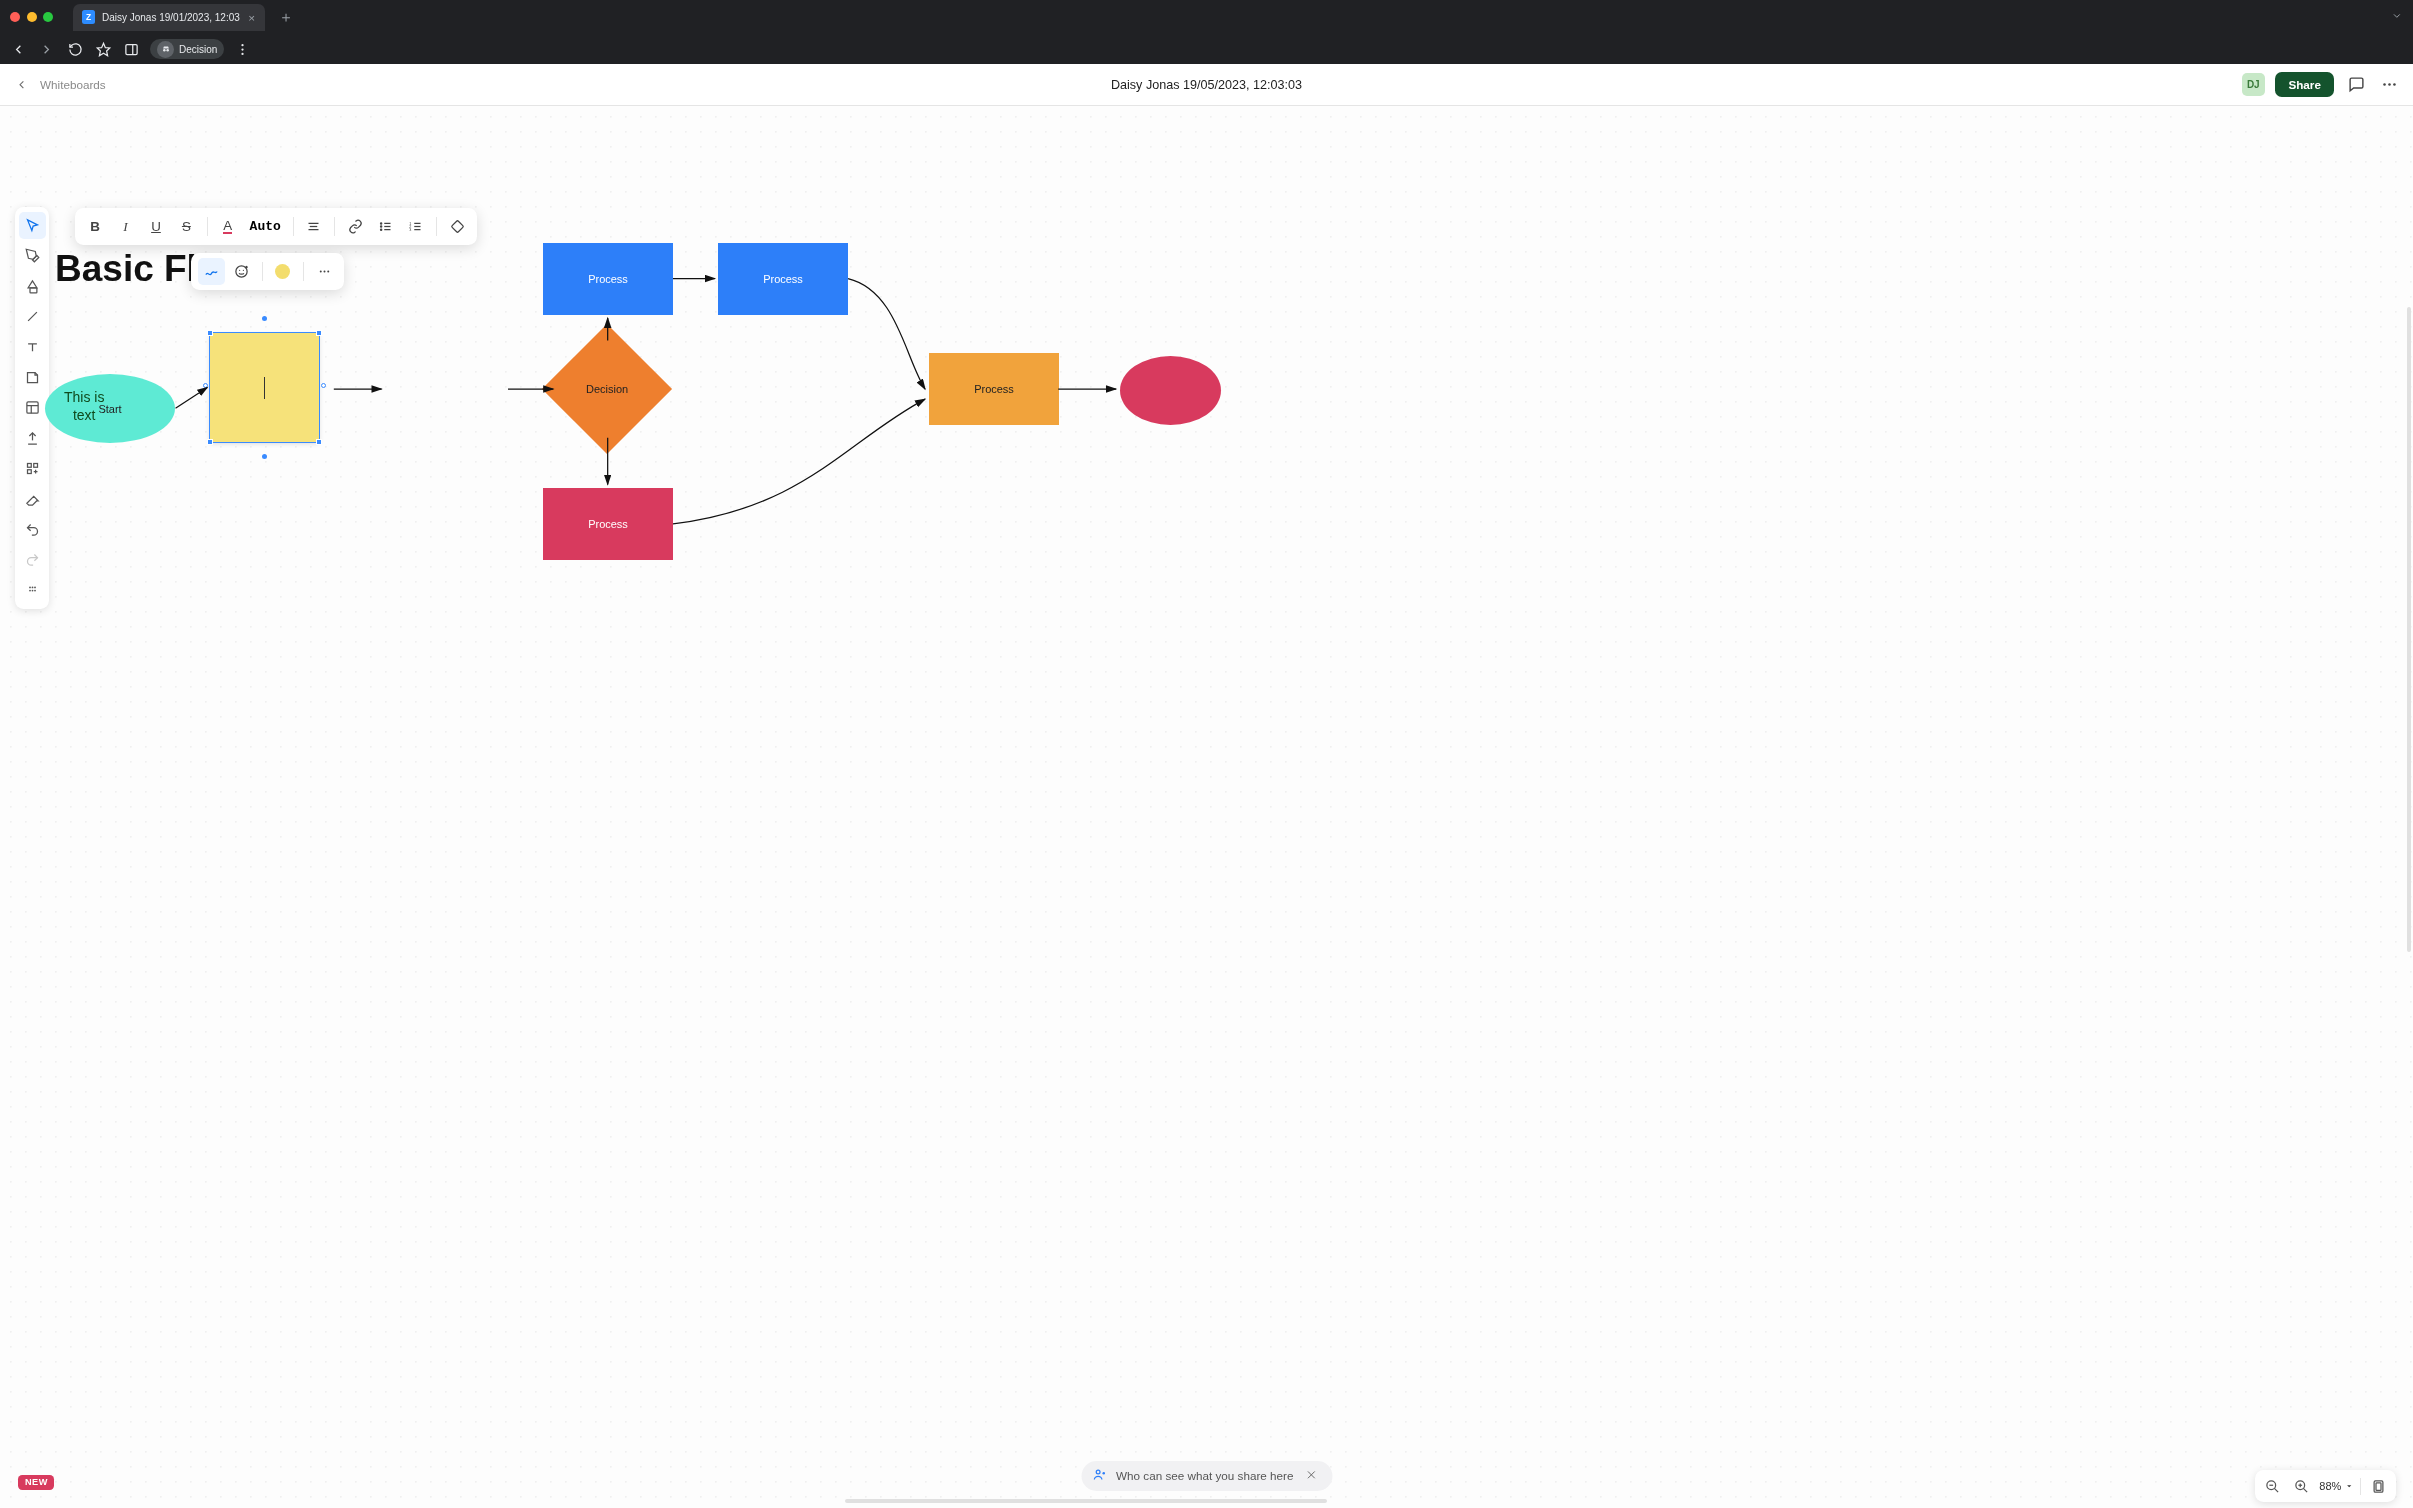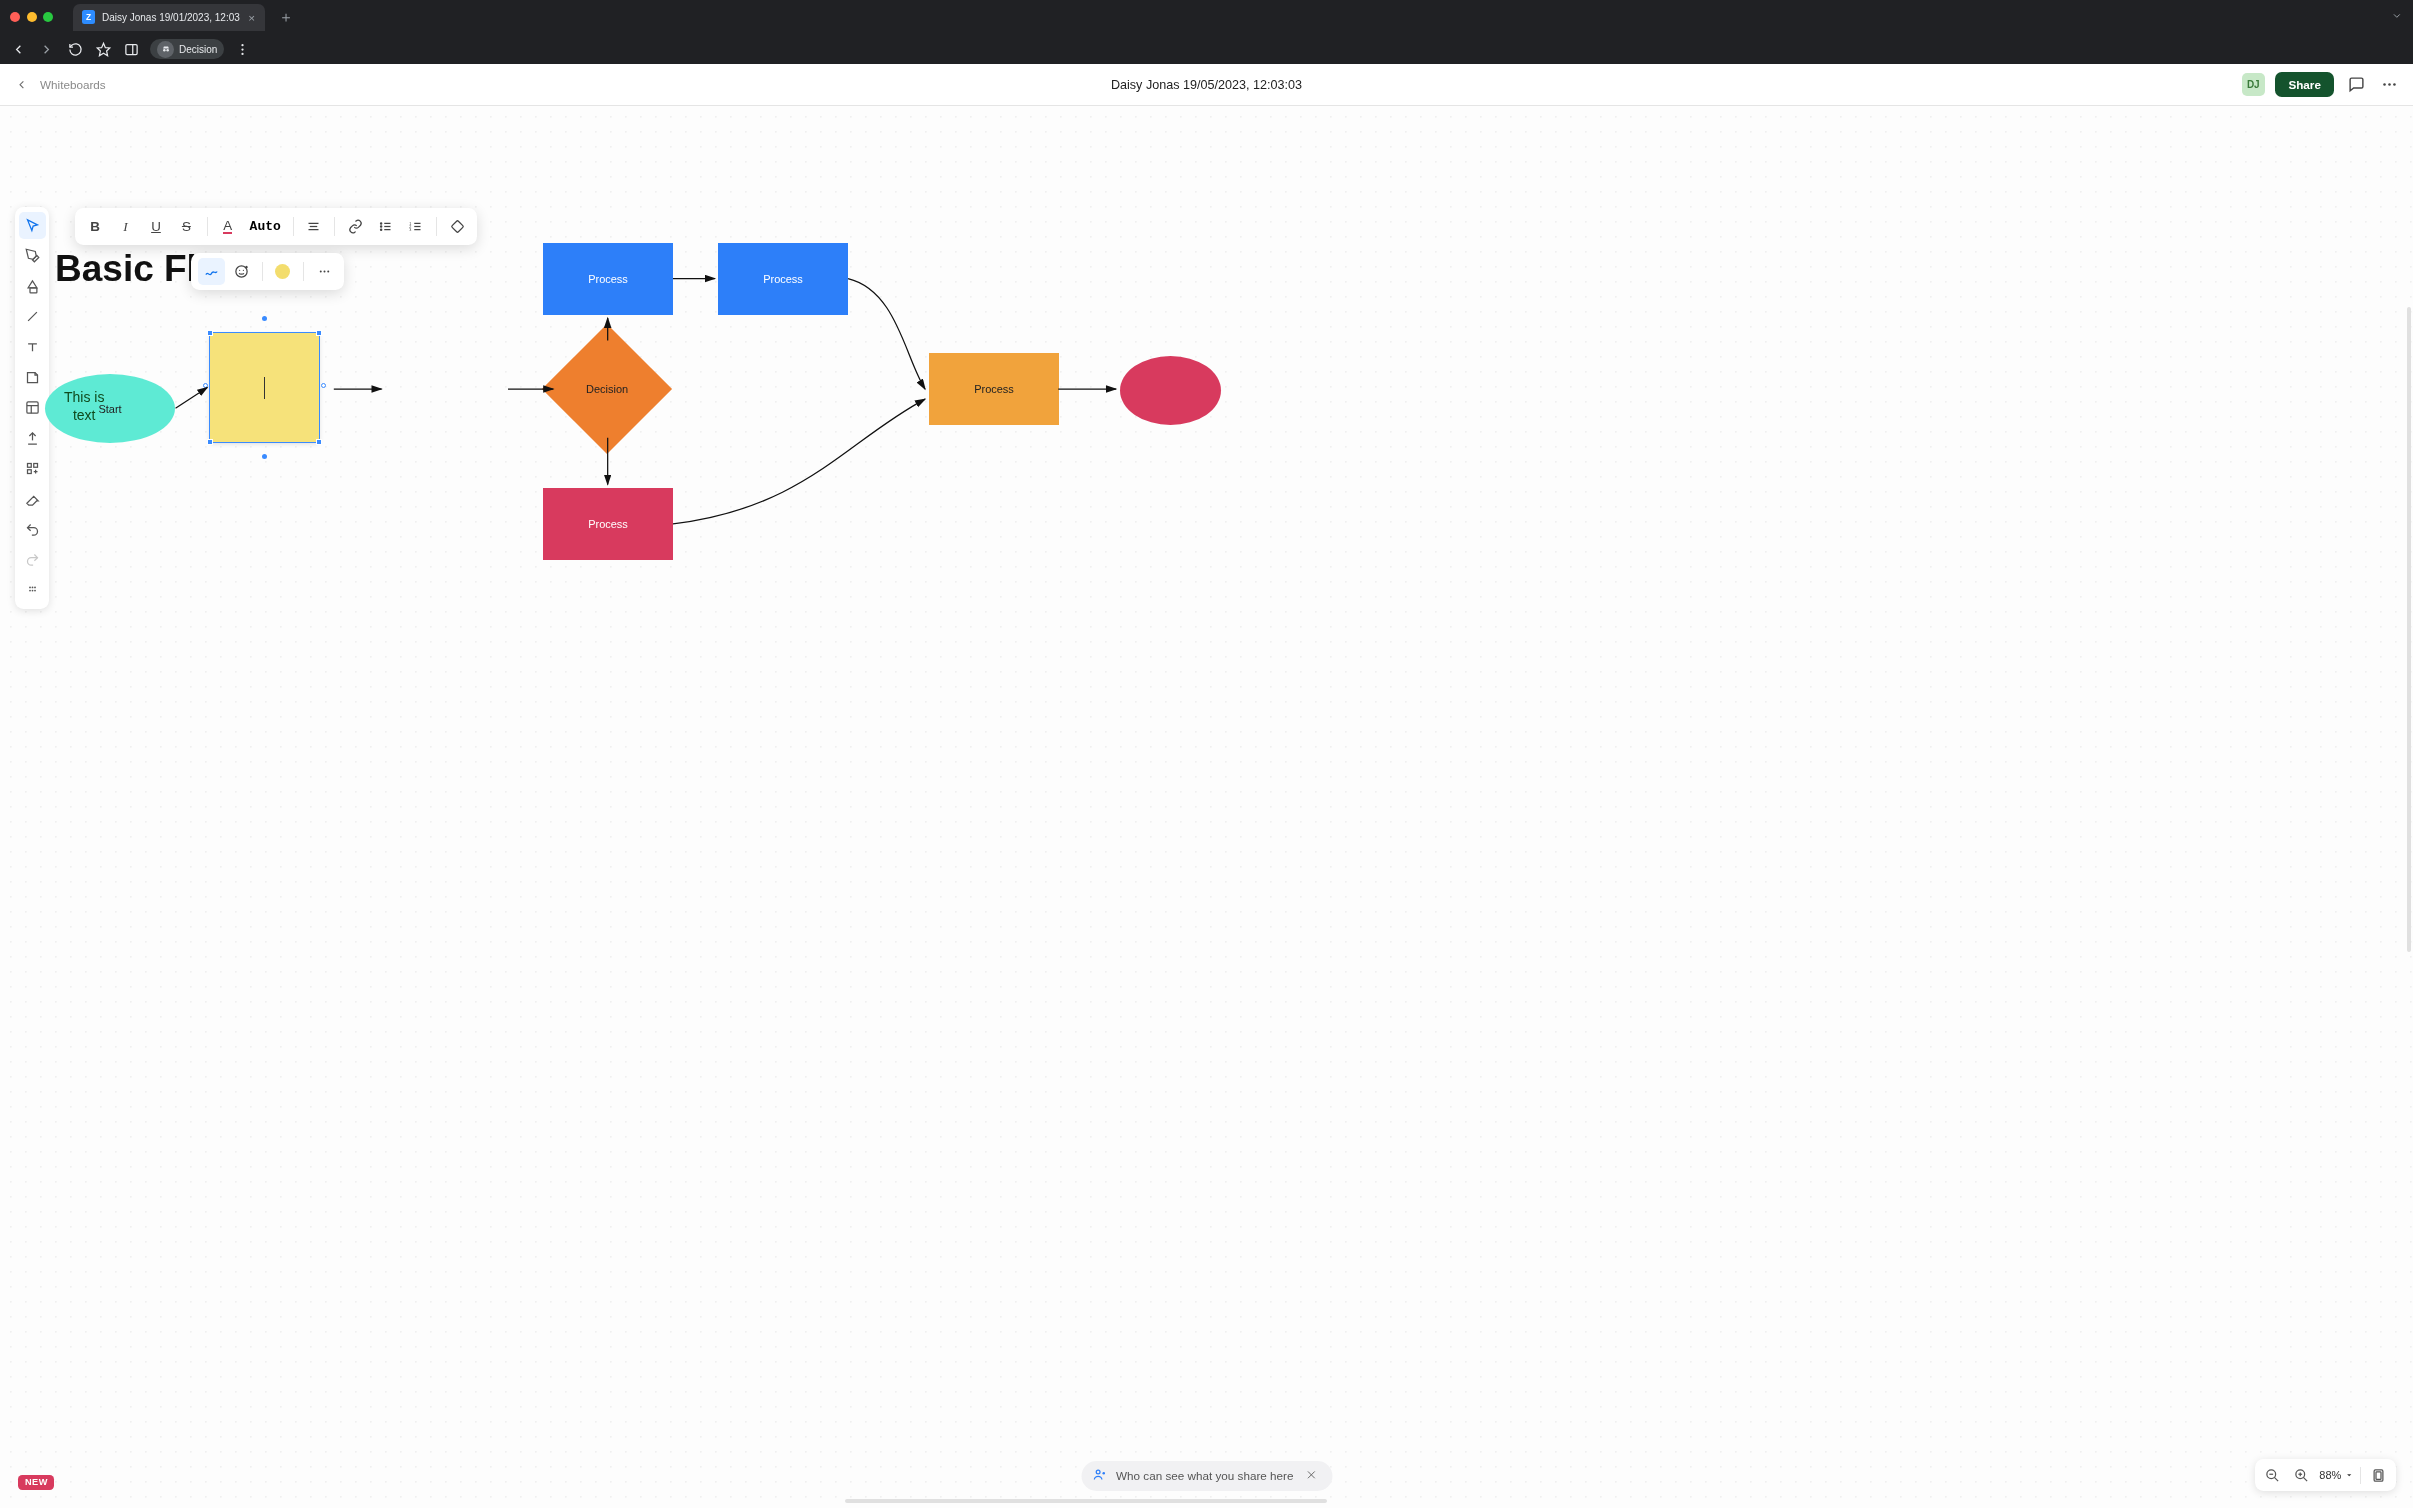--- a/index.html
+++ b/index.html
@@ -104,21 +104,21 @@
 
   
   .arrows { position: absolute; inset: 0; pointer-events: none; }
 
   
   .privacy { position: absolute; left: 50%; transform: translateX(-50%); bottom: 17px;
     background: #f1f1f3; border-radius: 17px; padding: 6.7px 11.7px; display: flex; align-items: center; gap: 8.4px; color: #555; font-size: 11.7px; }
   .privacy .x { cursor: pointer; color: #666; padding: 1.7px 3.4px; }
 
   
-  .zoom-ctrl { position: absolute; right: 17px; bottom: 17px; background: #fff; border-radius: 8.4px; box-shadow: 0 1.7px 8.4px rgba(0,0,0,.12); display: flex; align-items: center; padding: 5px 6.7px; gap: 6.7px; }
+  .zoom-ctrl { position: absolute; right: 17px; bottom: 6px; background: #fff; border-radius: 8.4px; box-shadow: 0 1.7px 8.4px rgba(0,0,0,.12); display: flex; align-items: center; padding: 5px 6.7px; gap: 6.7px; }
   .zoom-ctrl .zb { width: 22px; height: 22px; display: inline-flex; align-items: center; justify-content: center; cursor: pointer; color: #555; }
   .zoom-ctrl .zlabel { font-size: 11px; color: #333; display: inline-flex; align-items: center; gap: 3.4px; }
 
   
   .new-badge { position: absolute; left: 18.4px; bottom: 18.4px; background: #d83a5e; color: #fff; font-size: 9.2px; font-weight: 700; border-radius: 4.2px; padding: 2.5px 6.7px; letter-spacing: 0.4px; }
 
   
   .scroll-v { position: absolute; right: 1.7px; top: 201px; width: 4.2px; height: 46%; background: #e0e0e0; border-radius: 2.5px; }
   .scroll-h { position: absolute; left: 35%; bottom: 5px; height: 4.2px; width: 20%; background: #e0e0e0; border-radius: 2.5px; }
 

